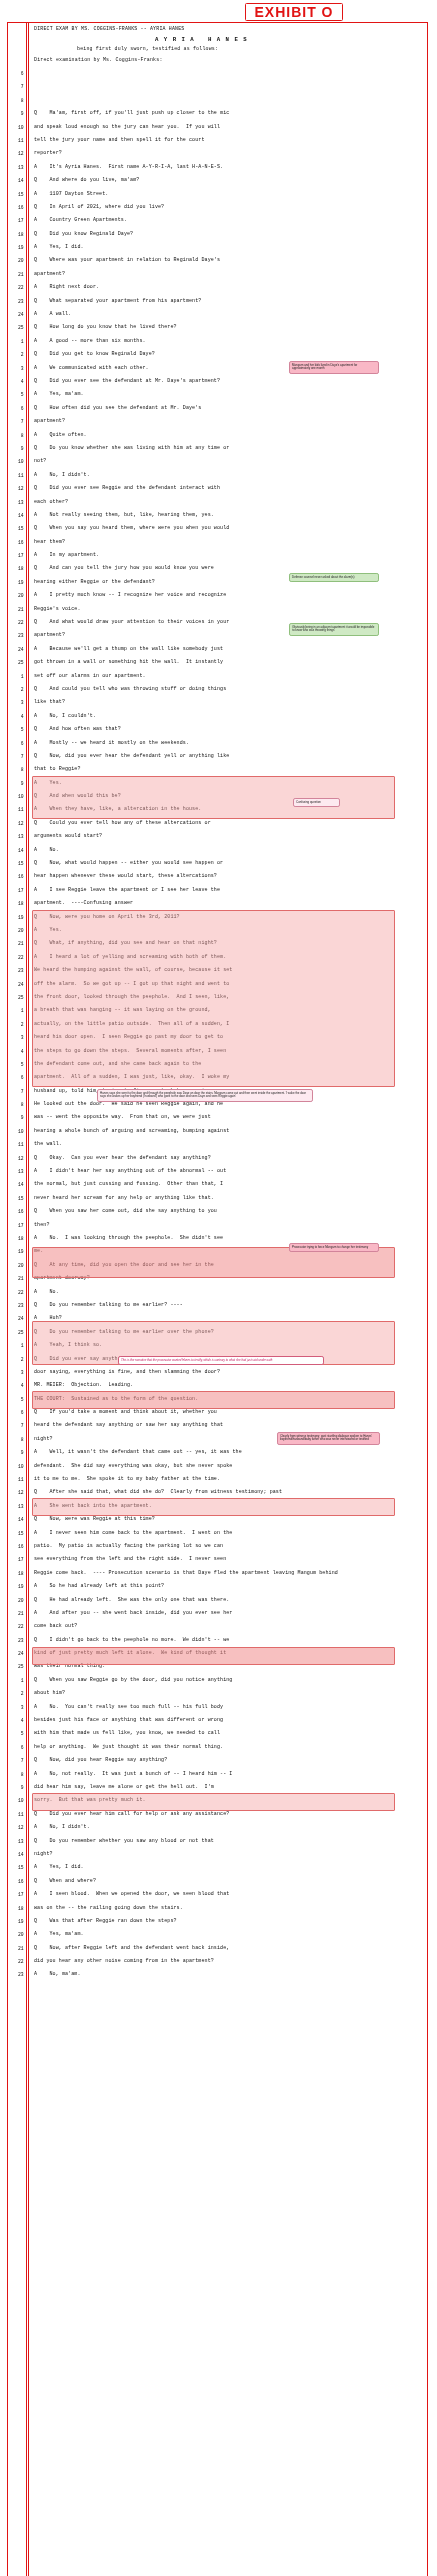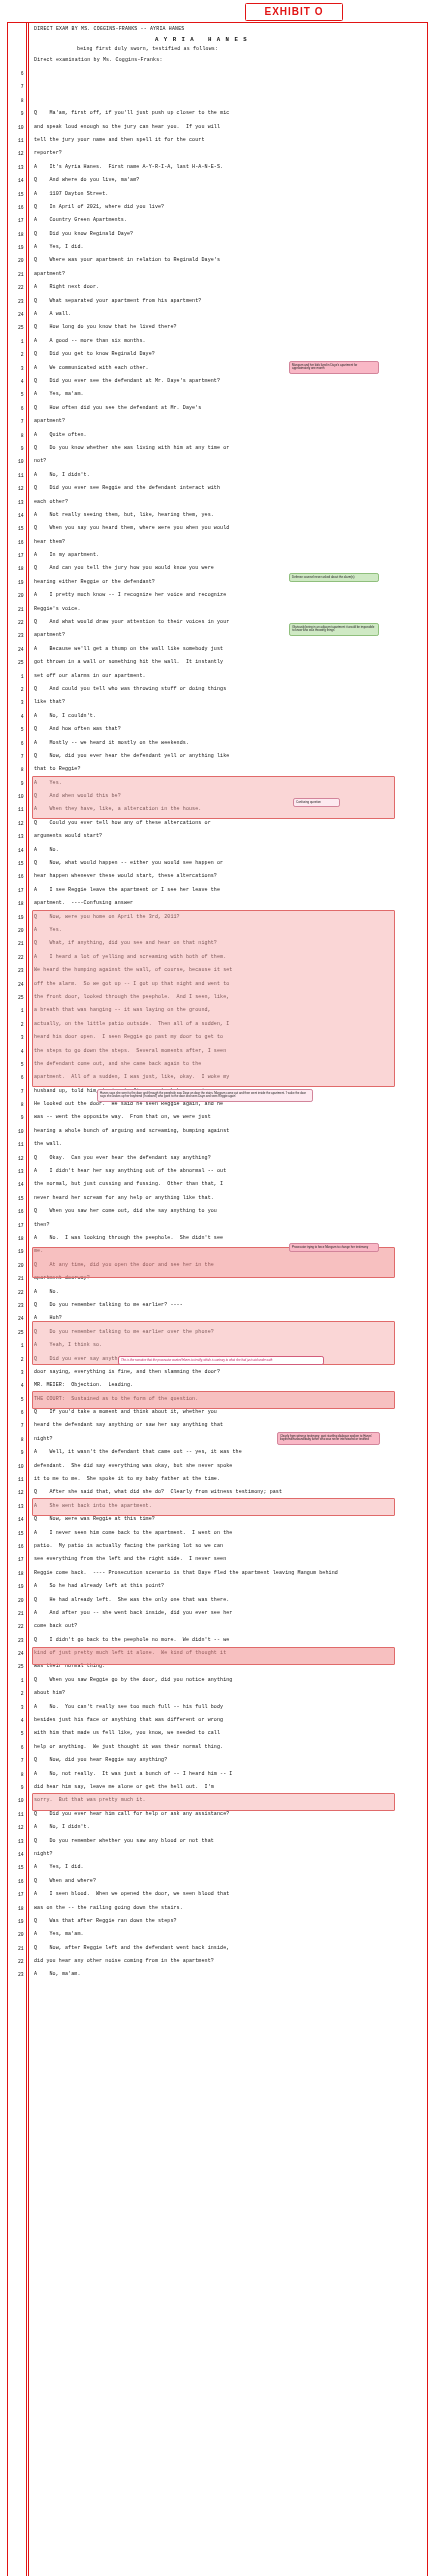--- a/index.html
+++ b/index.html
@@ -27,21 +27,21 @@
     width: 96px;
     height: 15.5px;
     border: 1px solid #e11414;
     border-radius: 1.5px;
     display: flex;
     align-items: center;
     justify-content: center;
     color: #e11414;
     font-family: "Liberation Sans", sans-serif;
     font-weight: bold;
-    font-size: 10px;
+    font-size: 14px;
     letter-spacing: 1px;
     background: rgba(255,255,255,0.9);
     z-index: 40;
   }
   
   #page-border {
     position: absolute;
     left: 7.2px;
     top: 21.6px;
     width: 421px;

